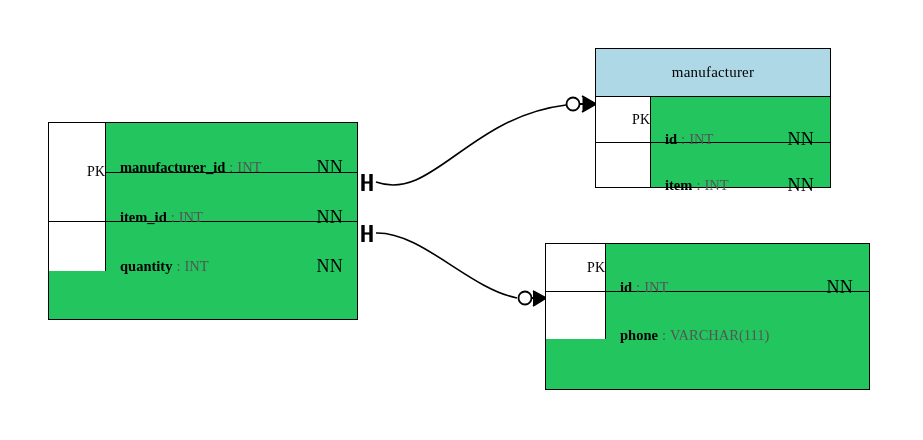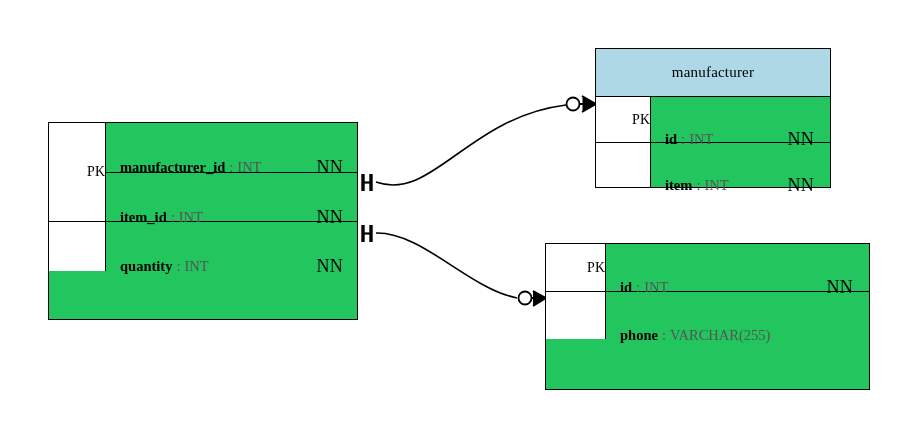--- a/index.html
+++ b/index.html
@@ -228,20 +228,20 @@
             <span class="ftype">:</span>
           <span class="ftype">INT</span>
           <span class="nn" style="right:16px;">NN</span>
         </div>
       </div>
 
       <div class="row last" style="height:47px; padding-left:60px;">
         <div class="field-cell">
           <span class="fname">phone</span>
             <span class="ftype">:</span>
-          <span class="ftype">VARCHAR(255)</span>
+          <span class="ftype">VARCHAR(111)</span>
           <span class="nn" style="right:16px;"></span>
         </div>
       </div>
     </div>
   </div>
 
 </div>
 
 </body></html>

